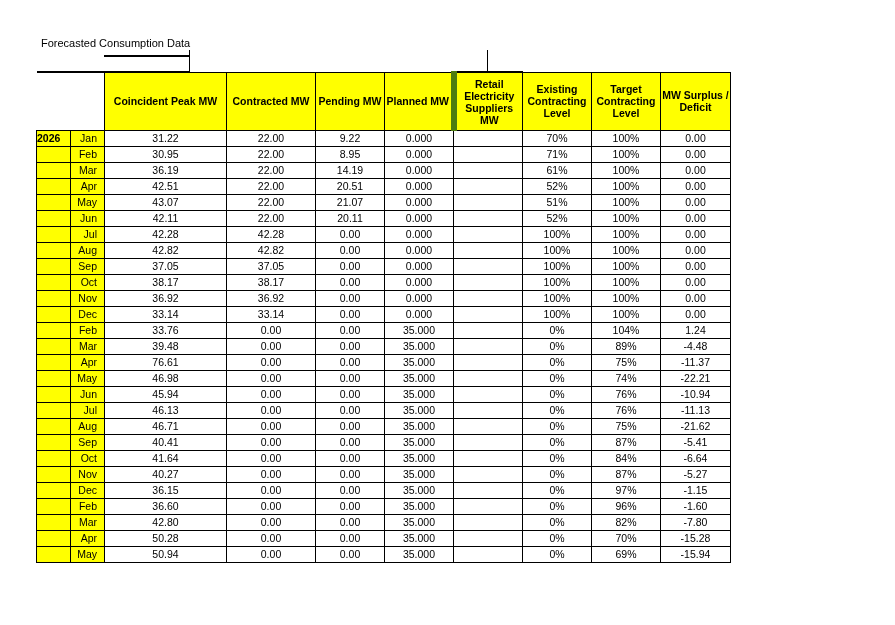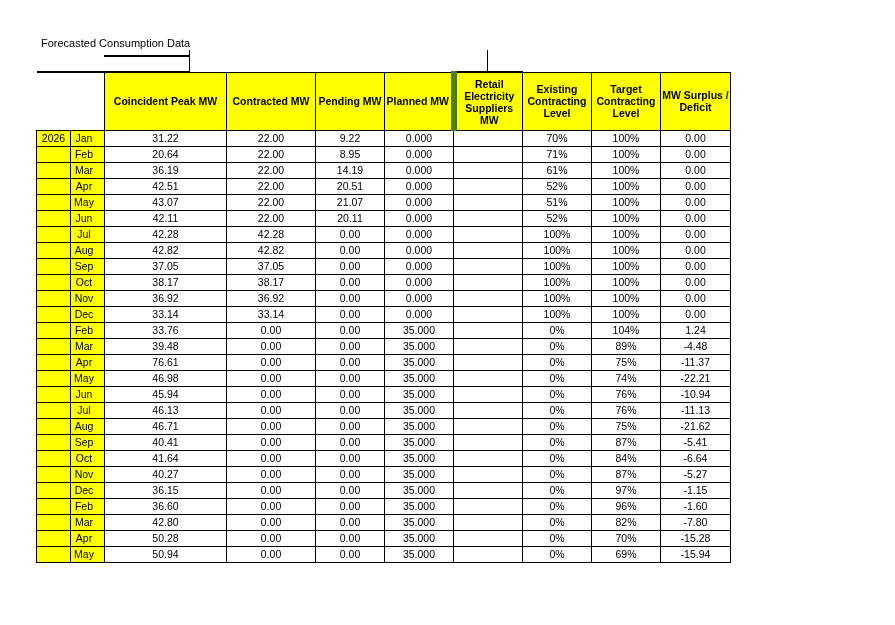--- a/index.html
+++ b/index.html
@@ -8,22 +8,22 @@
   .title { position:absolute; left:41px; top:37px; font-size:11px; font-weight:normal; }
   .title-underline { position:absolute; left:104px; top:55px; width:86px; height:2px; background:#000; }
   .deco-vline1 { position:absolute; left:189px; top:50px; width:1px; height:22px; background:#000; }
   .deco-hline1 { position:absolute; left:70px; top:71px; width:120px; height:2px; background:#000; }
   .deco-vline2 { position:absolute; left:487px; top:50px; width:1px; height:22px; background:#000; }
 
   table.grid { position:absolute; left:36px; top:71px; border-collapse:collapse; table-layout:fixed; font-size:10.5px; }
   table.grid td, table.grid th { border:1px solid #000; padding:0; height:15px; line-height:15px; text-align:center; }
   table.grid th { background:#ffff00; font-weight:bold; font-size:10.5px; line-height:12px; height:57px; vertical-align:middle; }
   table.grid th.blank { background:#fff; border:none; border-top:2px solid #000; }
-  table.grid td.year { background:#ffff00; text-align:center; }
-  table.grid td.month { background:#ffff00; text-align:center; padding-right:7px; }
+  table.grid td.year { background:#ffff00; text-align:left;font-weight:bold; }
+  table.grid td.month { background:#ffff00; text-align:right; padding-right:7px; }
   table.grid td.val { background:#fff; }
   table.grid th.retail { border-top:2px solid #000; border-left:6px solid #4d7c0f; }
 </style>
 </head>
 <body>
 
 <div class="title">Forecasted Consumption Data</div>
 <div class="title-underline"></div>
 <div class="deco-vline1"></div>
 <div class="deco-hline1"></div>
@@ -65,21 +65,21 @@
         <td class="val">9.22</td>
         <td class="val">0.000</td>
         <td class="val"></td>
         <td class="val">70%</td>
         <td class="val">100%</td>
         <td class="val">0.00</td>
       </tr>
       <tr>
         <td class="year"></td>
         <td class="month">Feb</td>
-        <td class="val">20.64</td>
+        <td class="val">30.95</td>
         <td class="val">22.00</td>
         <td class="val">8.95</td>
         <td class="val">0.000</td>
         <td class="val"></td>
         <td class="val">71%</td>
         <td class="val">100%</td>
         <td class="val">0.00</td>
       </tr>
       <tr>
         <td class="year"></td>

